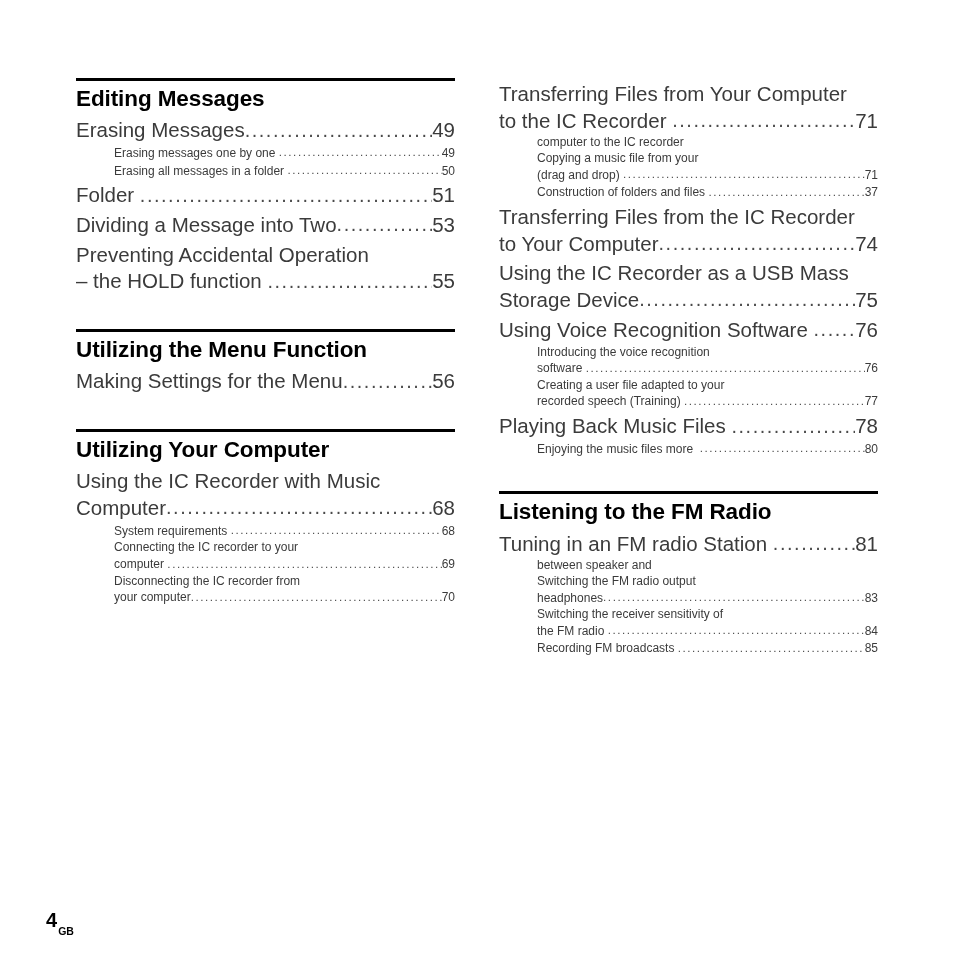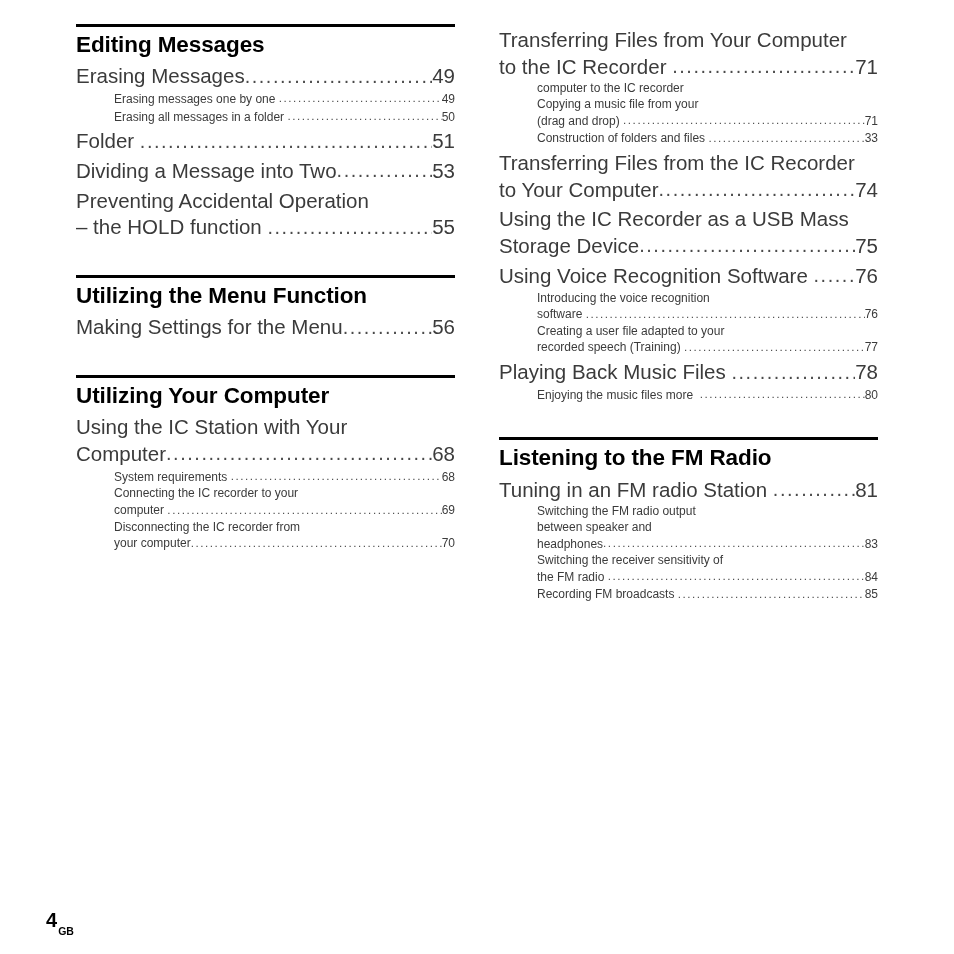--- a/index.html
+++ b/index.html
@@ -22,21 +22,21 @@
     inset: 0;
   }
 
   .columns {
     position: absolute;
     left: 0;
     top: 0;
     width: 882px;
     display: flex;
     gap: 44px;
-    padding: 24px 0 0 0;
+    padding: 78px 0 0 0;
     box-sizing: border-box;
   }
 
   .column {
     width: 379px;
     flex: 0 0 379px;
   }
   .column.left  { margin-left: 76px; }
   .column.right { margin-left: 0px; }
 
@@ -206,21 +206,21 @@
               </div>
             </div>
           </div>
         </div>
         <div class="section">
           <hr class="section-rule">
           <div class="section-title">Utilizing Your Computer</div>
           <div class="entry level1">
             <div class="entry-lines">
               <div class="entry-line nolead">
-                <span class="txt">Using the IC Station with Your</span>
+                <span class="txt">Using the IC Recorder with Music</span>
               </div>
               <div class="entry-line">
                 <span class="txt">Computer</span>
                 <span class="leader">........................................................................................................................................................................................................</span>
                 <span class="pageno">68</span>
               </div>
             </div>
           </div>
           <div class="entry level2">
             <div class="entry-lines">
@@ -284,21 +284,21 @@
                 <span class="leader">........................................................................................................................................................................................................</span>
                 <span class="pageno">71</span>
               </div>
             </div>
           </div>
           <div class="entry level2">
             <div class="entry-lines">
               <div class="entry-line">
                 <span class="txt">Construction of folders and files </span>
                 <span class="leader">........................................................................................................................................................................................................</span>
-                <span class="pageno">33</span>
+                <span class="pageno">37</span>
               </div>
             </div>
           </div>
           <div class="entry level1">
             <div class="entry-lines">
               <div class="entry-line nolead">
                 <span class="txt">Transferring Files from the IC Recorder</span>
               </div>
               <div class="entry-line">
                 <span class="txt">to Your Computer</span>
@@ -379,24 +379,24 @@
               <div class="entry-line">
                 <span class="txt">Tuning in an FM radio Station </span>
                 <span class="leader">........................................................................................................................................................................................................</span>
                 <span class="pageno">81</span>
               </div>
             </div>
           </div>
           <div class="entry level2">
             <div class="entry-lines">
               <div class="entry-line nolead">
+                <span class="txt">between speaker and</span>
+              </div>
+              <div class="entry-line nolead">
                 <span class="txt">Switching the FM radio output</span>
-              </div>
-              <div class="entry-line nolead">
-                <span class="txt">between speaker and</span>
               </div>
               <div class="entry-line">
                 <span class="txt">headphones</span>
                 <span class="leader">........................................................................................................................................................................................................</span>
                 <span class="pageno">83</span>
               </div>
             </div>
           </div>
           <div class="entry level2">
             <div class="entry-lines">

